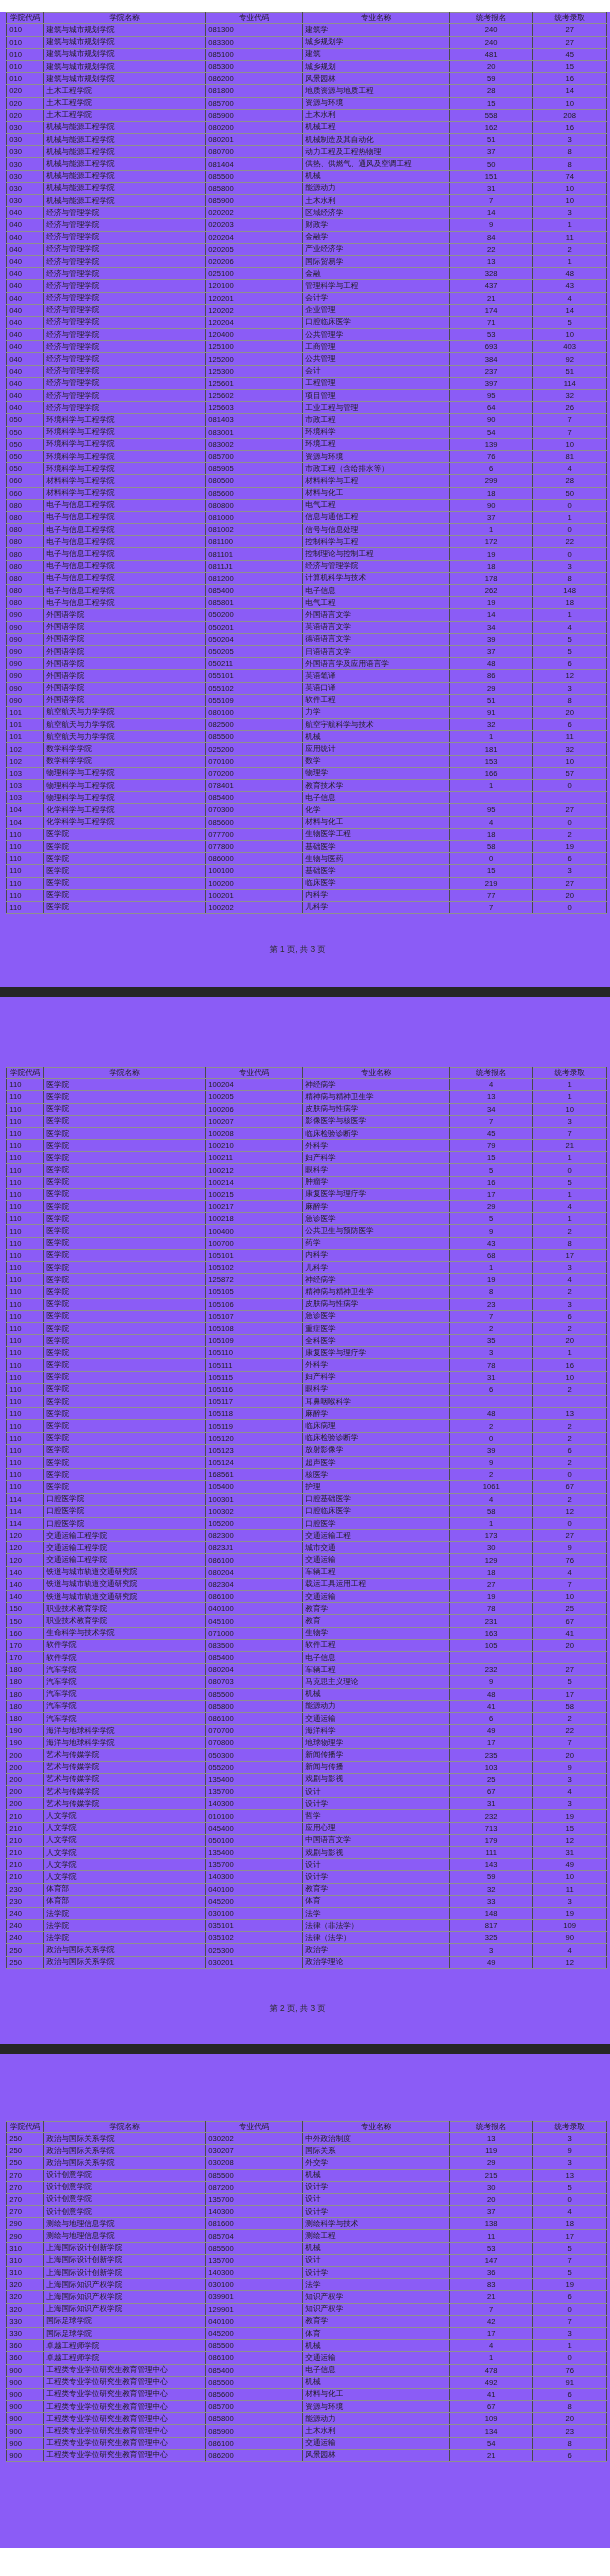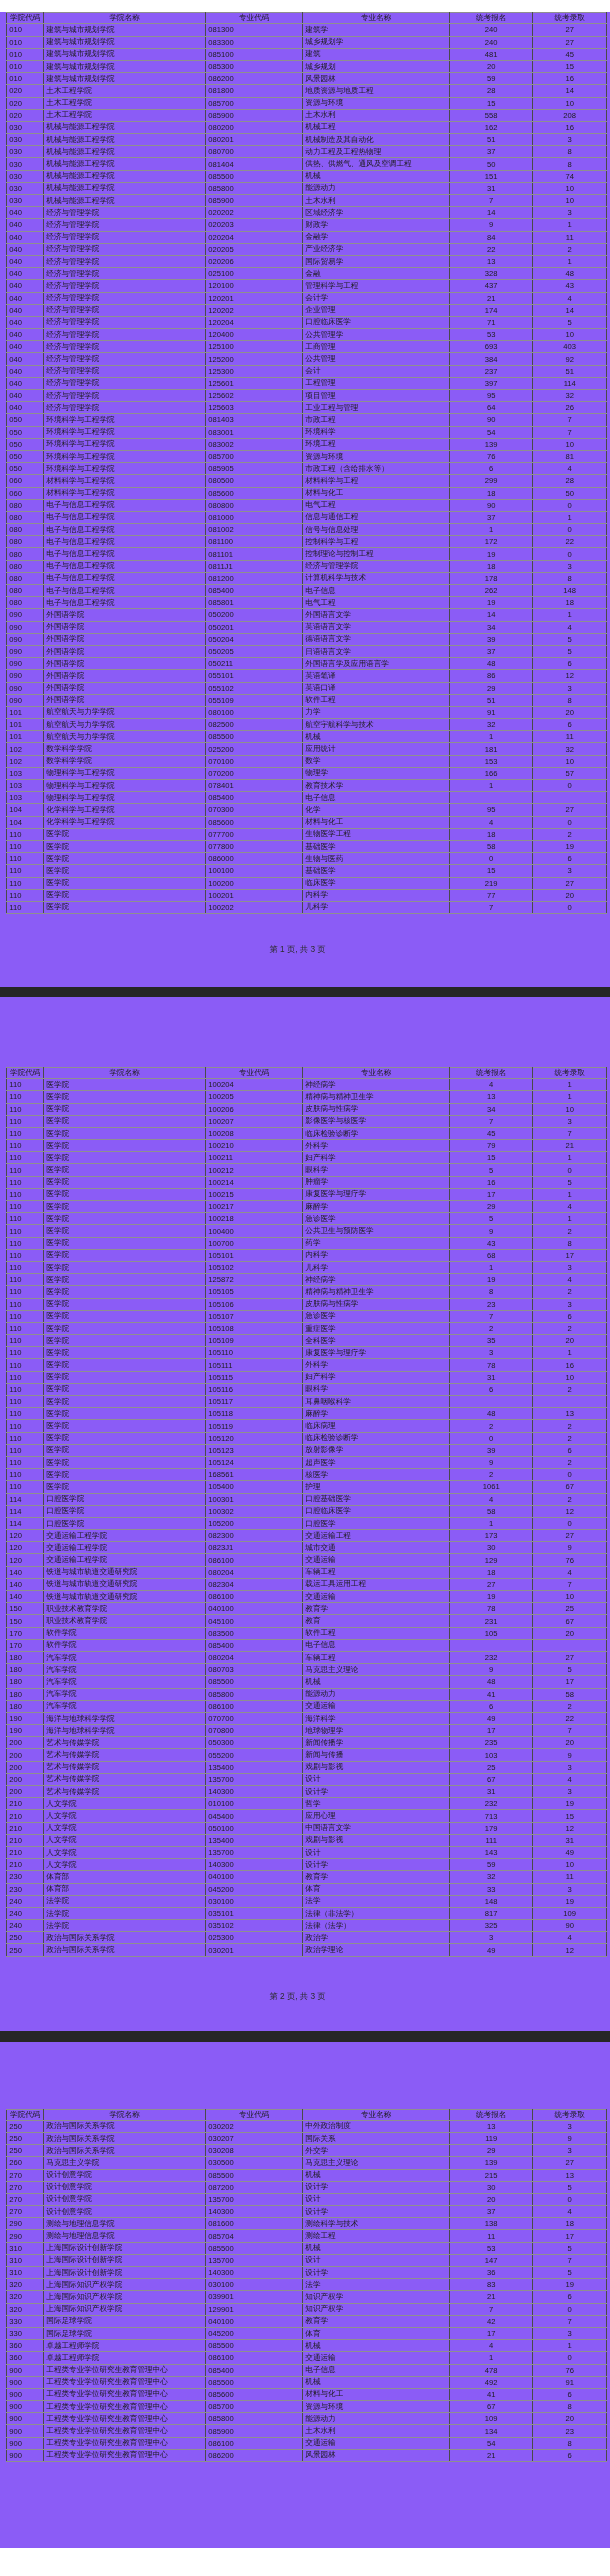--- a/index.html
+++ b/index.html
@@ -1018,20 +1018,28 @@
           </tr>
           <tr>
             <td class="c0">150</td>
             <td class="c1">职业技术教育学院</td>
             <td class="c2">045100</td>
             <td class="c3">教育</td>
             <td class="c4">231</td>
             <td class="c5">67</td>
           </tr>
           <tr>
+            <td class="c0">160</td>
+            <td class="c1">生命科学与技术学院</td>
+            <td class="c2">071000</td>
+            <td class="c3">生物学</td>
+            <td class="c4">163</td>
+            <td class="c5">41</td>
+          </tr>
+          <tr>
             <td class="c0">170</td>
             <td class="c1">软件学院</td>
             <td class="c2">083500</td>
             <td class="c3">软件工程</td>
             <td class="c4">105</td>
             <td class="c5">20</td>
           </tr>
           <tr>
             <td class="c0">170</td>
             <td class="c1">软件学院</td>
@@ -1285,28 +1293,20 @@
           </tr>
           <tr>
             <td class="c0">250</td>
             <td class="c1">政治与国际关系学院</td>
             <td class="c2">030208</td>
             <td class="c3">外交学</td>
             <td class="c4">29</td>
             <td class="c5">3</td>
           </tr>
           <tr>
-            <td class="c0">260</td>
-            <td class="c1">马克思主义学院</td>
-            <td class="c2">030500</td>
-            <td class="c3">马克思主义理论</td>
-            <td class="c4">139</td>
-            <td class="c5">27</td>
-          </tr>
-          <tr>
             <td class="c0">270</td>
             <td class="c1">设计创意学院</td>
             <td class="c2">085500</td>
             <td class="c3">机械</td>
             <td class="c4">215</td>
             <td class="c5">13</td>
           </tr>
           <tr>
             <td class="c0">270</td>
             <td class="c1">设计创意学院</td>

